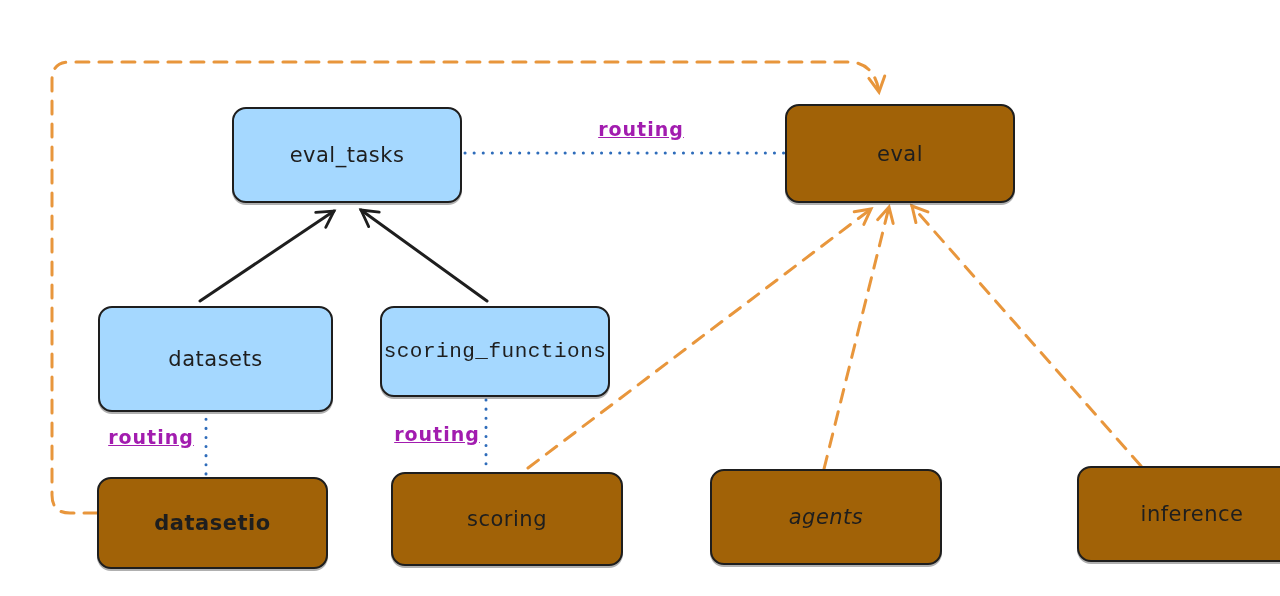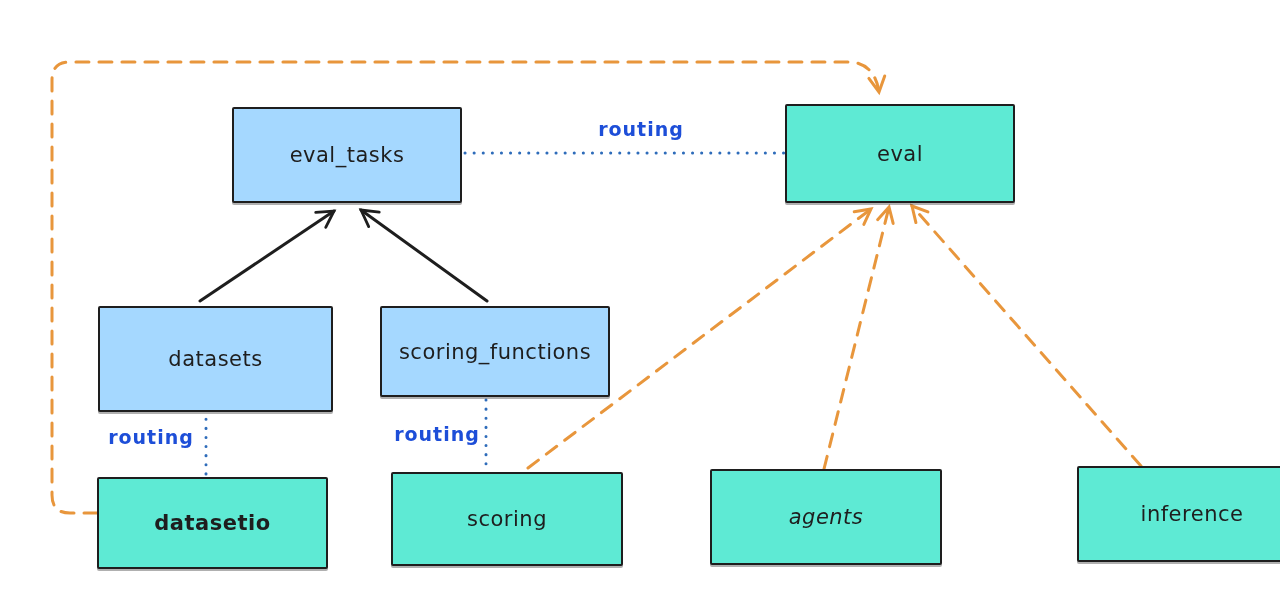--- a/index.html
+++ b/index.html
@@ -21,37 +21,38 @@
     top: 0;
     width: 1280px;
     height: 596px;
   }
   .node {
     position: absolute;
     display: flex;
     align-items: center;
     justify-content: center;
     border: 2.5px solid #1e1e1e;
-    border-radius: 2px;
+    border-radius: 14px;
     font-size: 21px;
     color: #1e1e1e;
     letter-spacing: 0.5px;
     box-sizing: border-box;
     box-shadow: 0 2px 0 rgba(30,30,30,0.35);
   }
   .node.blue  { background: #a5d8ff; }
-  .node.green { background: #5eead4; }
+  .node.green { background: #a16207; }
   .edge-label {
     position: absolute;
     transform: translate(-50%, -50%);
     font-size: 19px;
     font-weight: bold;
-    color: #1d4ed8;
+    color: #a21caf;
     letter-spacing: 1px;
     white-space: nowrap;
+    text-decoration: underline;
   }
 </style>
 </head>
 <body>
 
 <div class="canvas">
 
   <svg class="edges" viewBox="0 0 1280 596" xmlns="http://www.w3.org/2000/svg">
     <defs>
       <marker id="ah-black" markerUnits="userSpaceOnUse" markerWidth="28" markerHeight="28" refX="22" refY="13" orient="auto">
@@ -80,21 +81,21 @@
 
     <path d="M 486,400 L 486,470" fill="none" stroke="#2e6cba" stroke-width="3" stroke-dasharray="0.1 9" stroke-linecap="round"></path>
   </svg>
 
   <div class="node blue" style="left:232px; top:107px; width:230px; height:96px;">eval_tasks</div>
 
   <div class="node green" style="left:785px; top:104px; width:230px; height:99px;">eval</div>
 
   <div class="node blue" style="left:98px; top:306px; width:235px; height:106px;text-align:right;">datasets</div>
 
-  <div class="node blue" style="left:380px; top:306px; width:230px; height:91px;">scoring_functions</div>
+  <div class="node blue" style="left:380px; top:306px; width:230px; height:91px;font-family:Liberation Mono, monospace;">scoring_functions</div>
 
   <div class="node green" style="left:97px; top:477px; width:231px; height:92px;font-weight:bold;">datasetio</div>
 
   <div class="node green" style="left:385px; top:472px; width:232px; height:94px;margin-left:6px;">scoring</div>
 
   <div class="node green" style="left:710px; top:469px; width:232px; height:96px;font-style:italic;">agents</div>
 
   <div class="node green" style="left:1077px; top:466px; width:230px; height:96px;">inference</div>
 
   <div class="edge-label" style="left:641px; top:129px;">routing</div>

